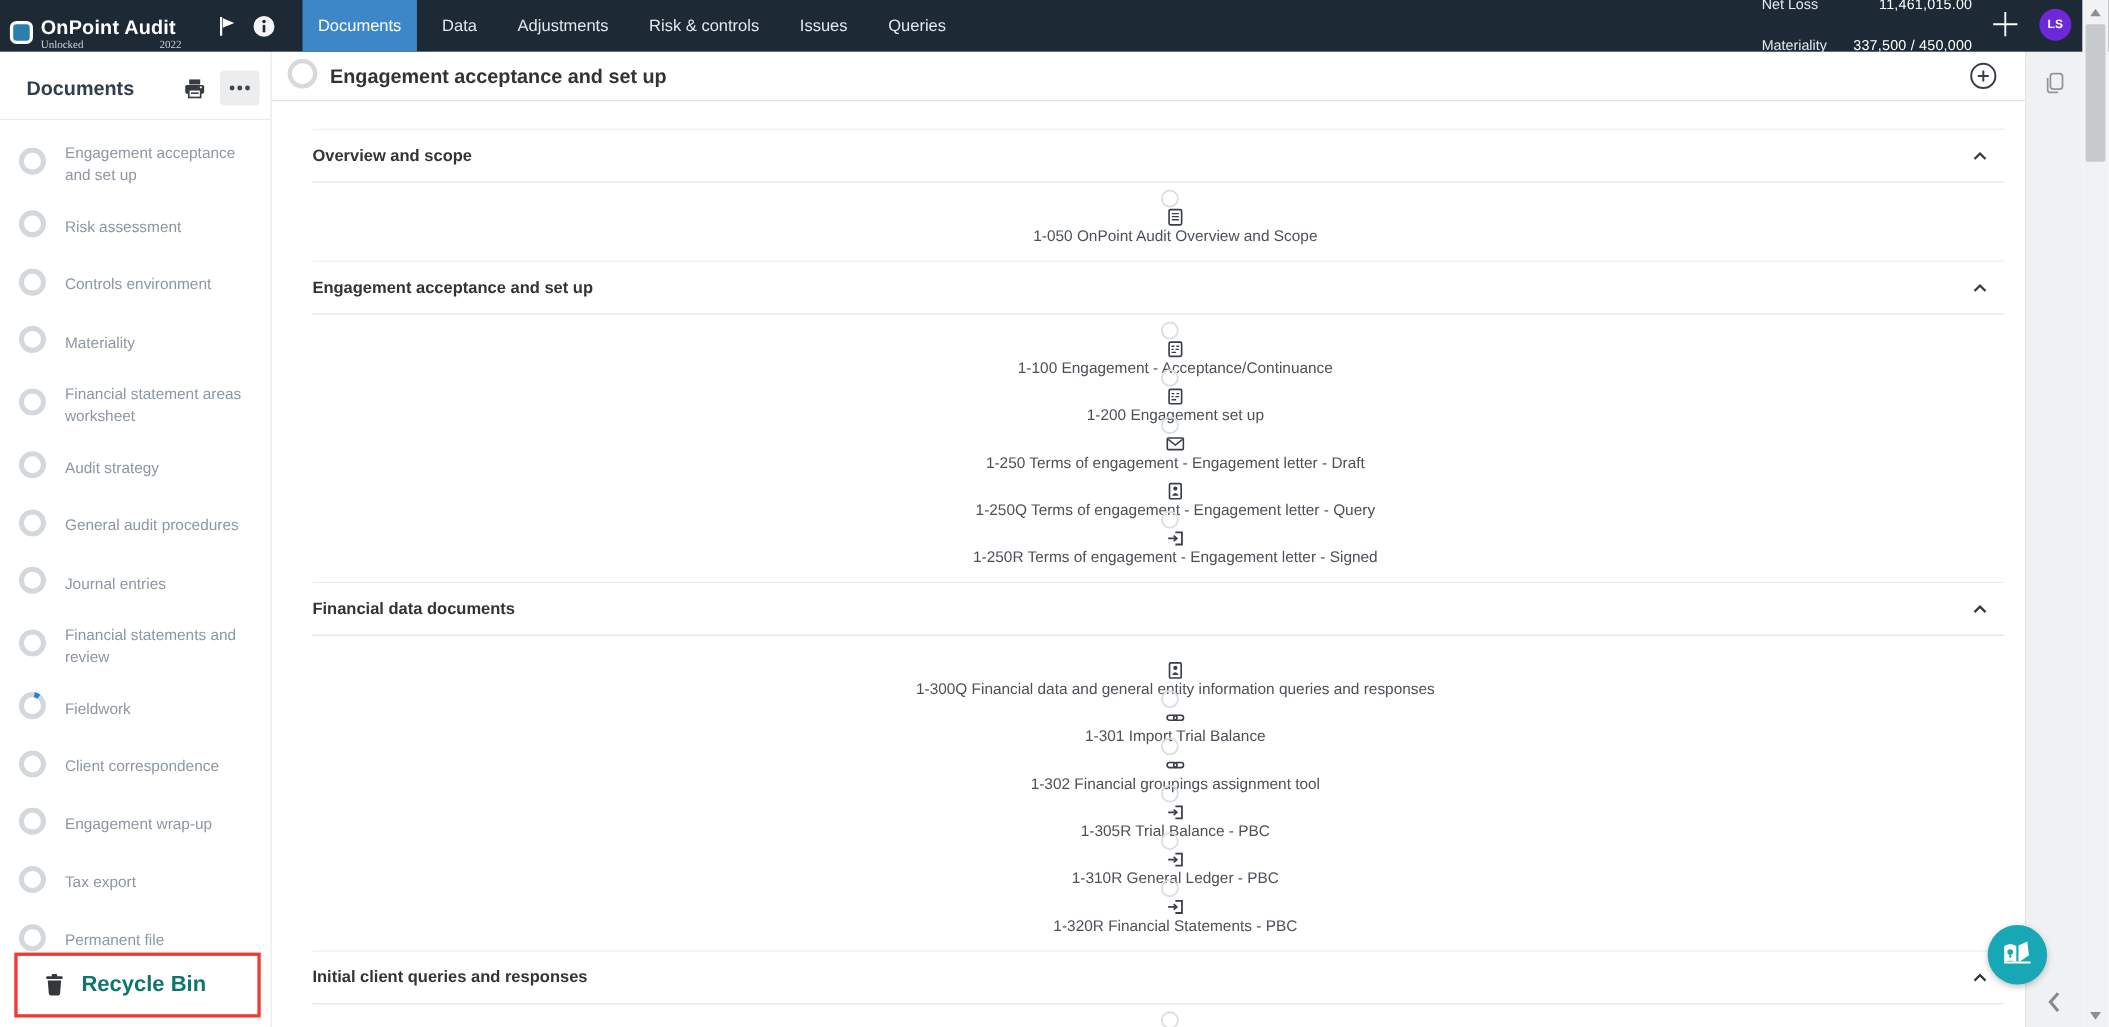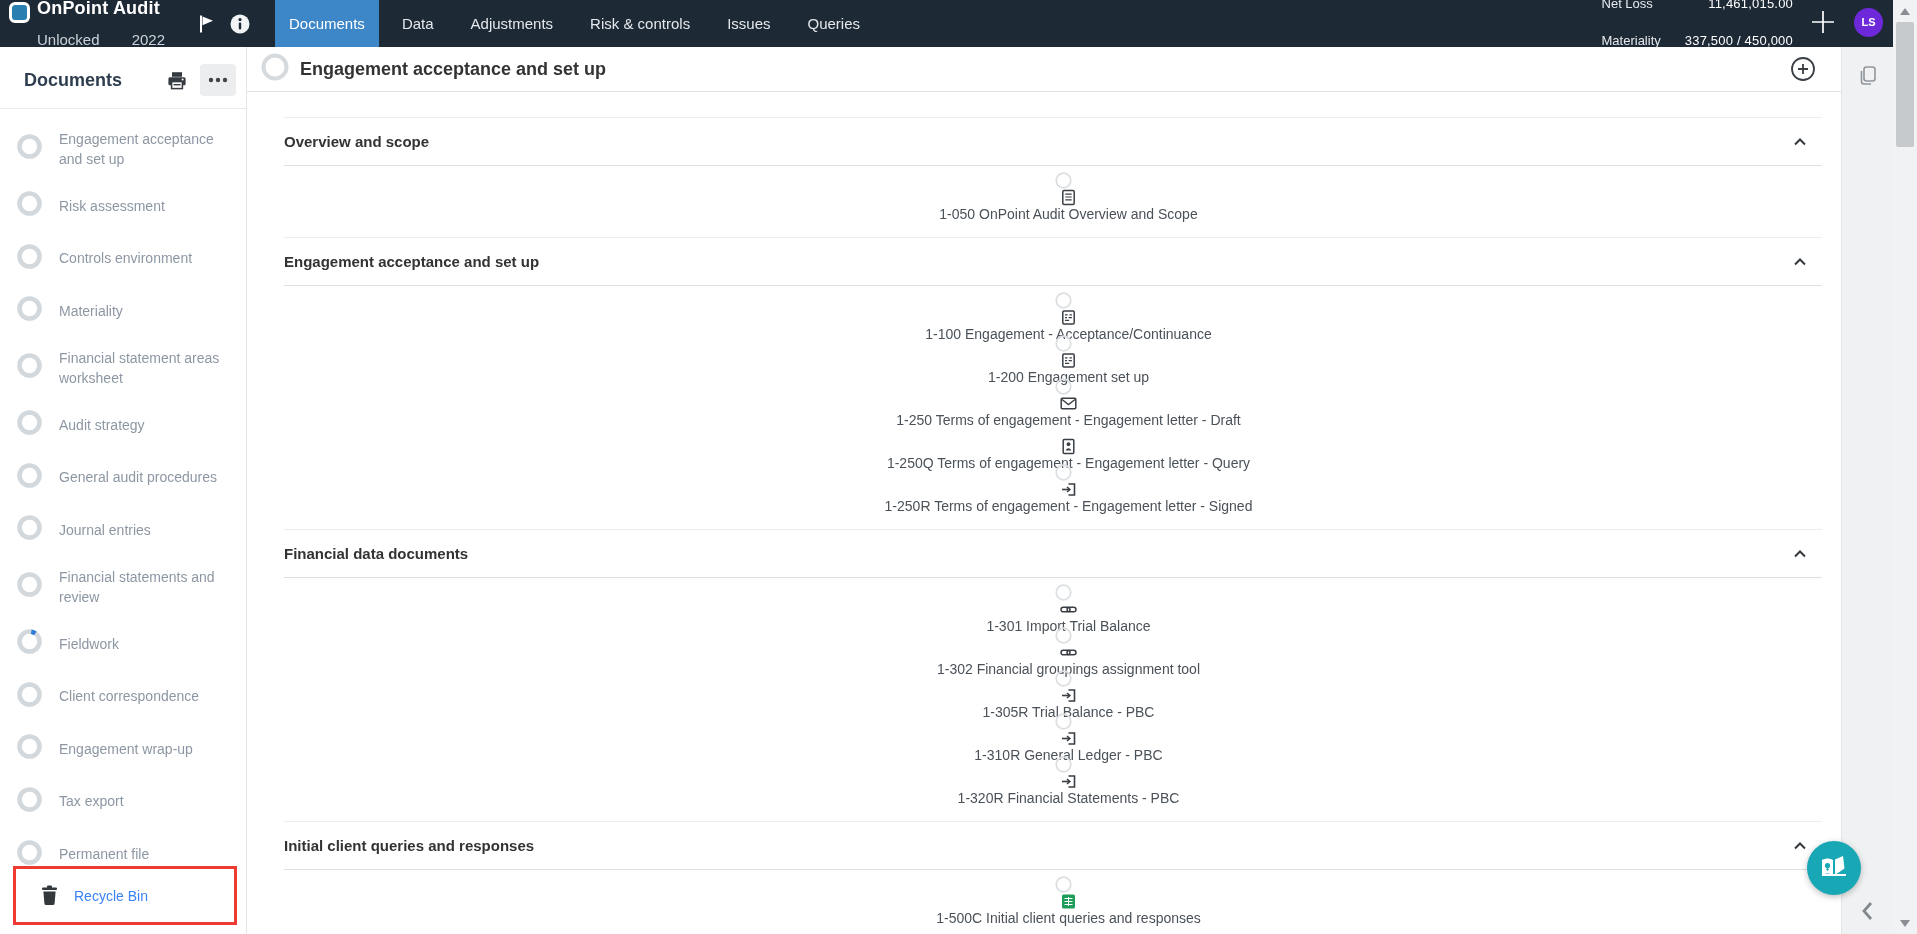--- a/index.html
+++ b/index.html
@@ -6,21 +6,21 @@
     font-family:"Liberation Sans",sans-serif;background:#fff;}
   *{box-sizing:border-box;}
 
   
   #topbar{position:absolute;top:0;left:0;width:1917px;height:47px;background:#1d2935;
     display:flex;align-items:flex-end;color:#fff;z-index:20;}
   .logo-wrap{display:flex;align-items:flex-start;margin-left:9px;gap:7px;}
   .logo-mark{width:21px;height:21px;border:3px solid #fff;border-radius:6px;background:#2a7fb0;margin-top:3px;}
   .logo-text{display:flex;flex-direction:column;line-height:1;}
   .logo-title{font-size:18px;font-weight:bold;letter-spacing:.2px;}
-  .logo-sub{display:flex;justify-content:space-between;width:128px;font-size:15px;color:#ccd2d8;margin-top:15px;}
+  .logo-sub{display:flex;justify-content:space-between;width:128px;font-size:10px;color:#ccd2d8;margin-top:3px;font-family:Liberation Serif, serif;}
   .tb-icon{display:flex;align-items:center;justify-content:center;width:34px;height:47px;cursor:pointer;}
   .flag{margin-left:24px;}
   .nav{display:flex;height:47px;margin-left:18px;}
   .nav a{display:flex;align-items:center;padding:0 14px;font-size:15px;color:#e4e8ec;text-decoration:none;margin-right:9px;}
   .nav a.active{background:#3d87c8;color:#fff;}
   .tb-right{margin-left:auto;display:flex;align-items:center;margin-right:34px;}
   .metrics{display:grid;grid-template-columns:auto auto;column-gap:26px;row-gap:3px;font-size:13px;line-height:1;gap:24px;}
   .metrics .lbl{color:#e6eaee;}
   .metrics .val{text-align:right;color:#fff;letter-spacing:.2px;}
   .plus-btn{margin-left:14px;cursor:pointer;display:flex;align-items:center;}
@@ -34,21 +34,21 @@
   .side-title{font-size:18px;font-weight:600;color:#2f3e4f;flex:1;}
   .icon-btn{display:flex;align-items:center;justify-content:center;width:36px;height:32px;border-radius:4px;cursor:pointer;}
   .more-btn{background:#ebedef;margin-left:6px;}
   .side-divider{border-bottom:1px solid #e8eaec;margin:0 0 6px 0;}
   .side-list{padding-top:4px;}
   .side-item{display:flex;align-items:center;gap:17px;padding:11px 12px 11px 17px;color:#8d97a3;
     font-size:14px;line-height:1.4;cursor:pointer;}
   .side-item .ring{flex-shrink:0;}
   .recycle{position:absolute;left:13px;bottom:9px;width:224px;height:59px;border:3px solid #ee3a30;
     display:flex;align-items:center;gap:15px;padding-left:24px;cursor:pointer;}
-  .recycle span{font-size:14px;color:#3b82f6;}
+  .recycle span{font-size:20px;color:#0f766e;font-weight:bold;}
 
   
   #main{position:absolute;top:47px;left:247px;right:76px;bottom:0;background:#fff;}
   .main-head{height:45px;display:flex;align-items:center;border-bottom:1px solid #e2e2e2;padding:0 25px 0 14px;}
   .main-title{font-size:18px;font-weight:600;color:#333;margin-left:11px;flex:1;}
   .content{padding:0 19px 0 37px;}
   .section{border-top:1px solid #ededed;margin-top:14px;}
   .section:first-child{margin-top:25px;}
   .section-header{height:48px;display:flex;align-items:center;justify-content:space-between;
     border-bottom:1px solid #e0e0e0;}
@@ -377,20 +377,35 @@
       <div class="section-header">
         <span class="section-title">Financial data documents</span>
         <span class="chev-btn">
             <svg width="18" height="18" viewBox="0 0 18 18">
               <path d="M4 11.5 9 6.5 14 11.5" fill="none" stroke="#33383d" stroke-width="2"></path>
             </svg>
           </span>
       </div>
       <div class="section-items">
         <div class="row">
+          <span class="ring hidden">
+              <svg width="17" height="17" viewBox="0 0 17 17">
+                <circle cx="8.5" cy="8.5" r="7.3" fill="none" stroke="#dcdfe2" stroke-width="1.7"></circle>
+              </svg>
+            </span>
+          <span class="ricon">
+              <svg width="17" height="17" viewBox="0 0 17 17">
+                <rect x="3.2" y="1.6" width="10.6" height="13.8" rx="1" fill="none" stroke="#3a3f45" stroke-width="1.5"></rect>
+                <circle cx="8.5" cy="6.2" r="1.9" fill="#3a3f45"></circle>
+                <path d="M5.6 12.6 c1.6-3.2 4.2-3.2 5.8 0 Z" fill="#3a3f45"></path>
+              </svg>
+            </span>
+          <span class="rlabel">1-300Q Financial data and general entity information queries and responses</span>
+        </div>
+        <div class="row">
           <span class="ring">
               <svg width="17" height="17" viewBox="0 0 17 17">
                 <circle cx="8.5" cy="8.5" r="7.3" fill="none" stroke="#dcdfe2" stroke-width="1.7"></circle>
               </svg>
             </span>
           <span class="ricon">
               <svg width="17" height="17" viewBox="0 0 17 17">
                 <rect x="1" y="6.2" width="9" height="4.6" rx="2.3" fill="none" stroke="#3a3f45" stroke-width="1.5"></rect>
                 <rect x="7" y="6.2" width="9" height="4.6" rx="2.3" fill="none" stroke="#3a3f45" stroke-width="1.5"></rect>
               </svg>

